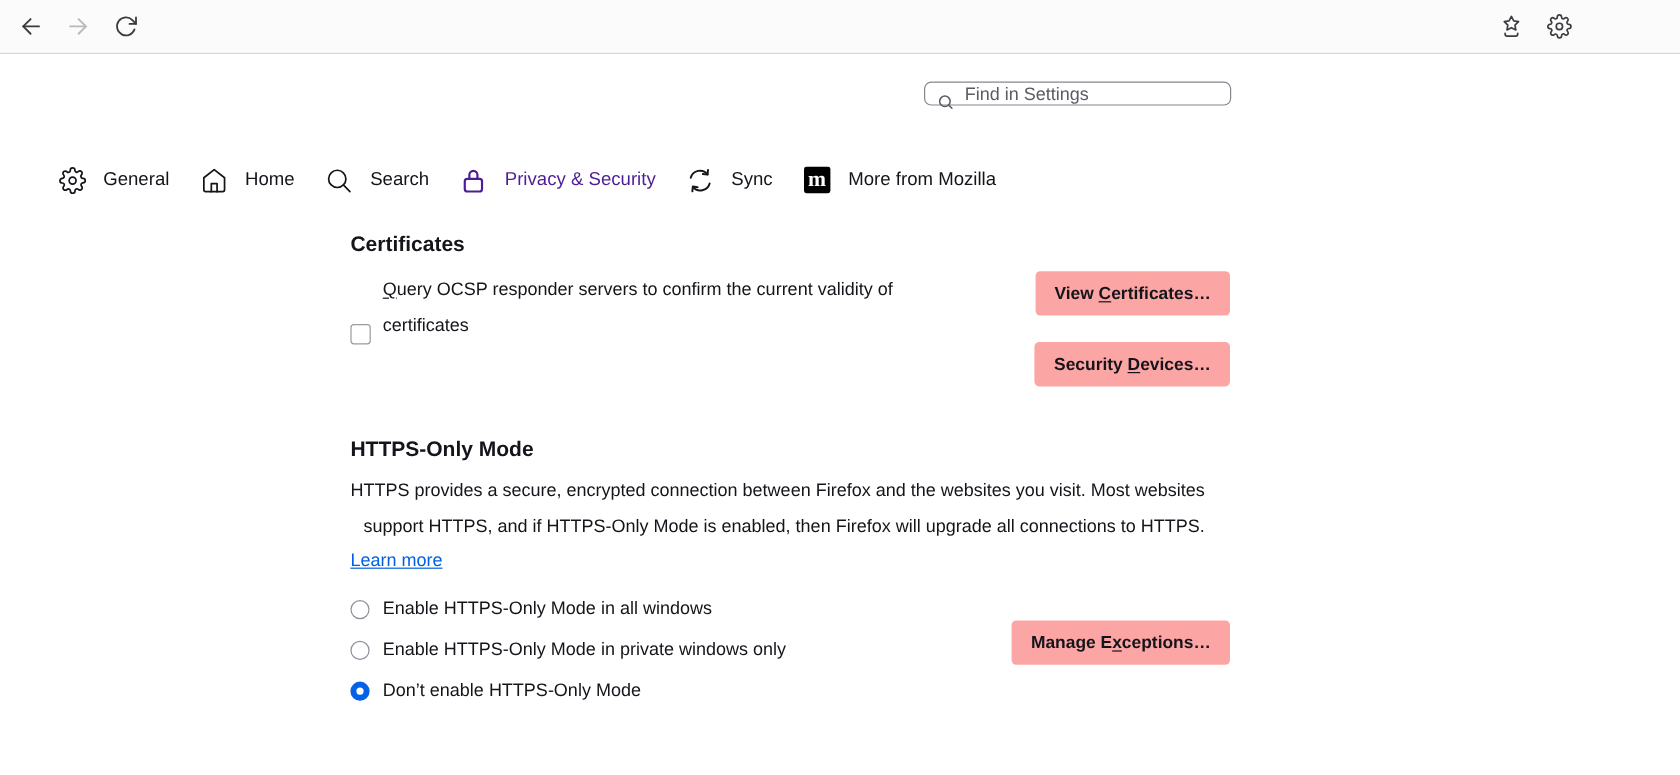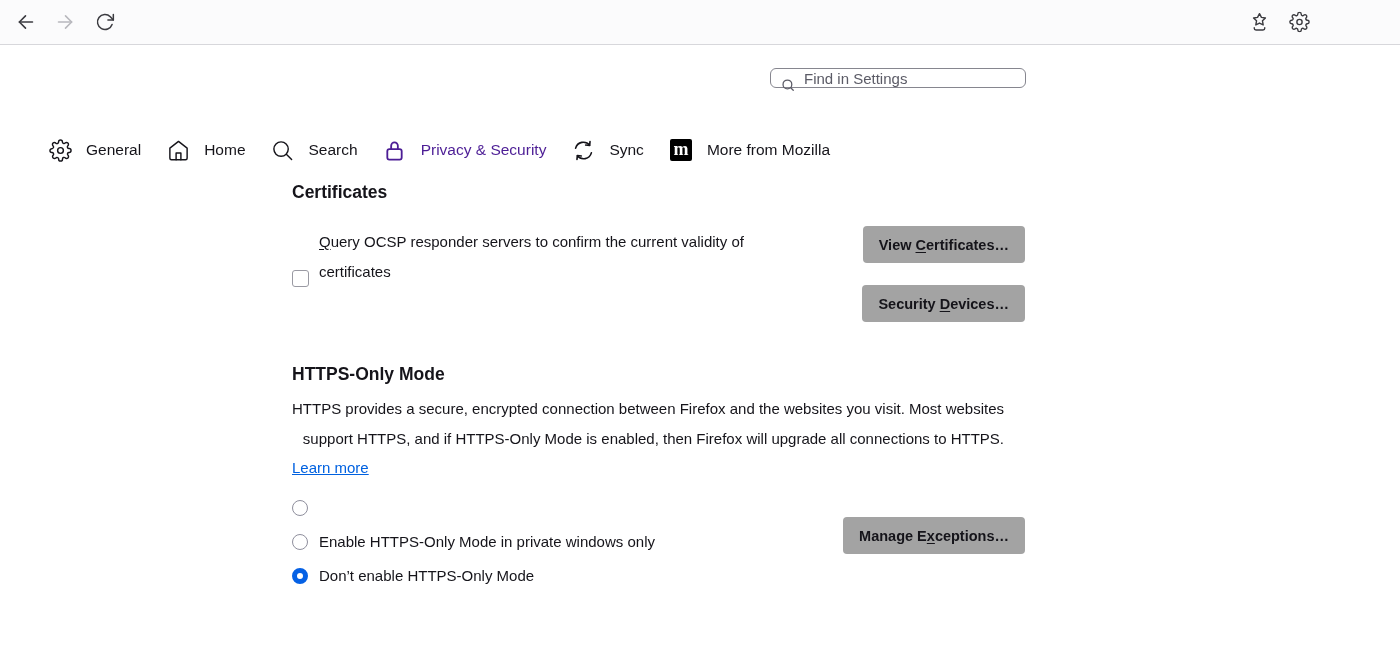--- a/index.html
+++ b/index.html
@@ -37,27 +37,27 @@
   .sidebar{position:absolute;left:48px;top:136px;display:flex;flex-direction:row;gap:25px;}
   .side-item{display:flex;align-items:center;gap:14px;height:28px;cursor:pointer;font-size:15.5px;color:#15141a;}
   .side-item.active{color:#4c1d95;}
   .side-icon{width:24px;height:24px;flex:none;display:flex;align-items:center;justify-content:center;}
   .moz-logo{width:22px;height:22px;background:#000;color:#fff;border-radius:2px;
     font-family:"Liberation Serif","DejaVu Serif",serif;font-weight:700;font-size:18px;
     display:flex;align-items:center;justify-content:center;line-height:1;padding-bottom:2px;box-sizing:border-box;}
 
   
   .sec-title{position:absolute;left:292px;margin:0;font-size:17.5px;font-weight:700;color:#15141a;}
-  #cert-title{top:182px;}
+  #cert-title{top:193px;}
 
   .ocsp-row{position:absolute;left:292px;top:227px;display:flex;align-items:flex-end;gap:10px;width:520px;}
   .checkbox{width:15px;height:15px;border:1px solid #9a9aa3;border-radius:3px;background:#fff;flex:none;cursor:pointer;}
   .ocsp-label{line-height:30px;font-size:15px;width:500px;cursor:default;}
 
-  .gray-btn{position:absolute;background:#a3a3a3;border:none;border-radius:4px;height:37px;padding:0 16px;
+  .gray-btn{position:absolute;background:#fca5a5;border:none;border-radius:4px;height:37px;padding:0 16px;
     font-size:14.5px;font-weight:700;color:#15141a;cursor:pointer;white-space:nowrap;}
   #btn-view{right:375px;top:226px;}
   #btn-devices{right:375px;top:285px;}
   #btn-manage{right:375px;top:517px;}
 
   .https-sec{position:absolute;left:292px;top:364px;width:735px;}
   .https-sec h2{font-size:17.5px;font-weight:700;margin:0 0 9px 0;}
   .https-desc{margin:0;line-height:29.5px;font-size:15px;width:712px;text-align:right;}
   .learn{color:#0061e0;text-decoration:underline;line-height:29.5px;display:inline-block;cursor:pointer;}
   .radios{margin-top:8px;display:flex;flex-direction:column;}
@@ -183,20 +183,21 @@
 <button class="gray-btn" id="btn-devices"><span>Security </span><span class="ak">D</span><span>evices…</span></button>
 
 <section class="https-sec">
   <h2>HTTPS-Only Mode</h2>
   <p class="https-desc">HTTPS provides a secure, encrypted connection between Firefox and the websites you visit. Most websites support HTTPS, and if HTTPS-Only Mode is enabled, then Firefox will upgrade all connections to HTTPS.</p>
   <a class="learn">Learn more</a>
 
   <div class="radios">
     <div class="radio-row">
       <span class="radio"></span>
+      <span>Enable HTTPS-Only Mode in all windows</span>
     </div>
     <div class="radio-row">
       <span class="radio"></span>
       <span>Enable HTTPS-Only Mode in private windows only</span>
     </div>
     <div class="radio-row">
       <span class="radio selected"></span>
       <span>Don’t enable HTTPS-Only Mode</span>
     </div>
   </div>

